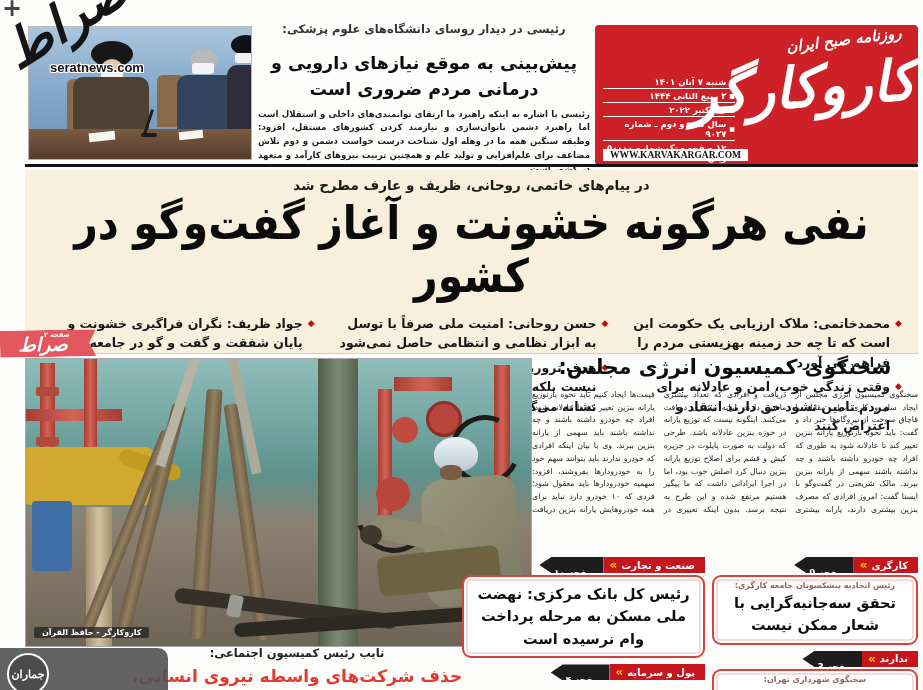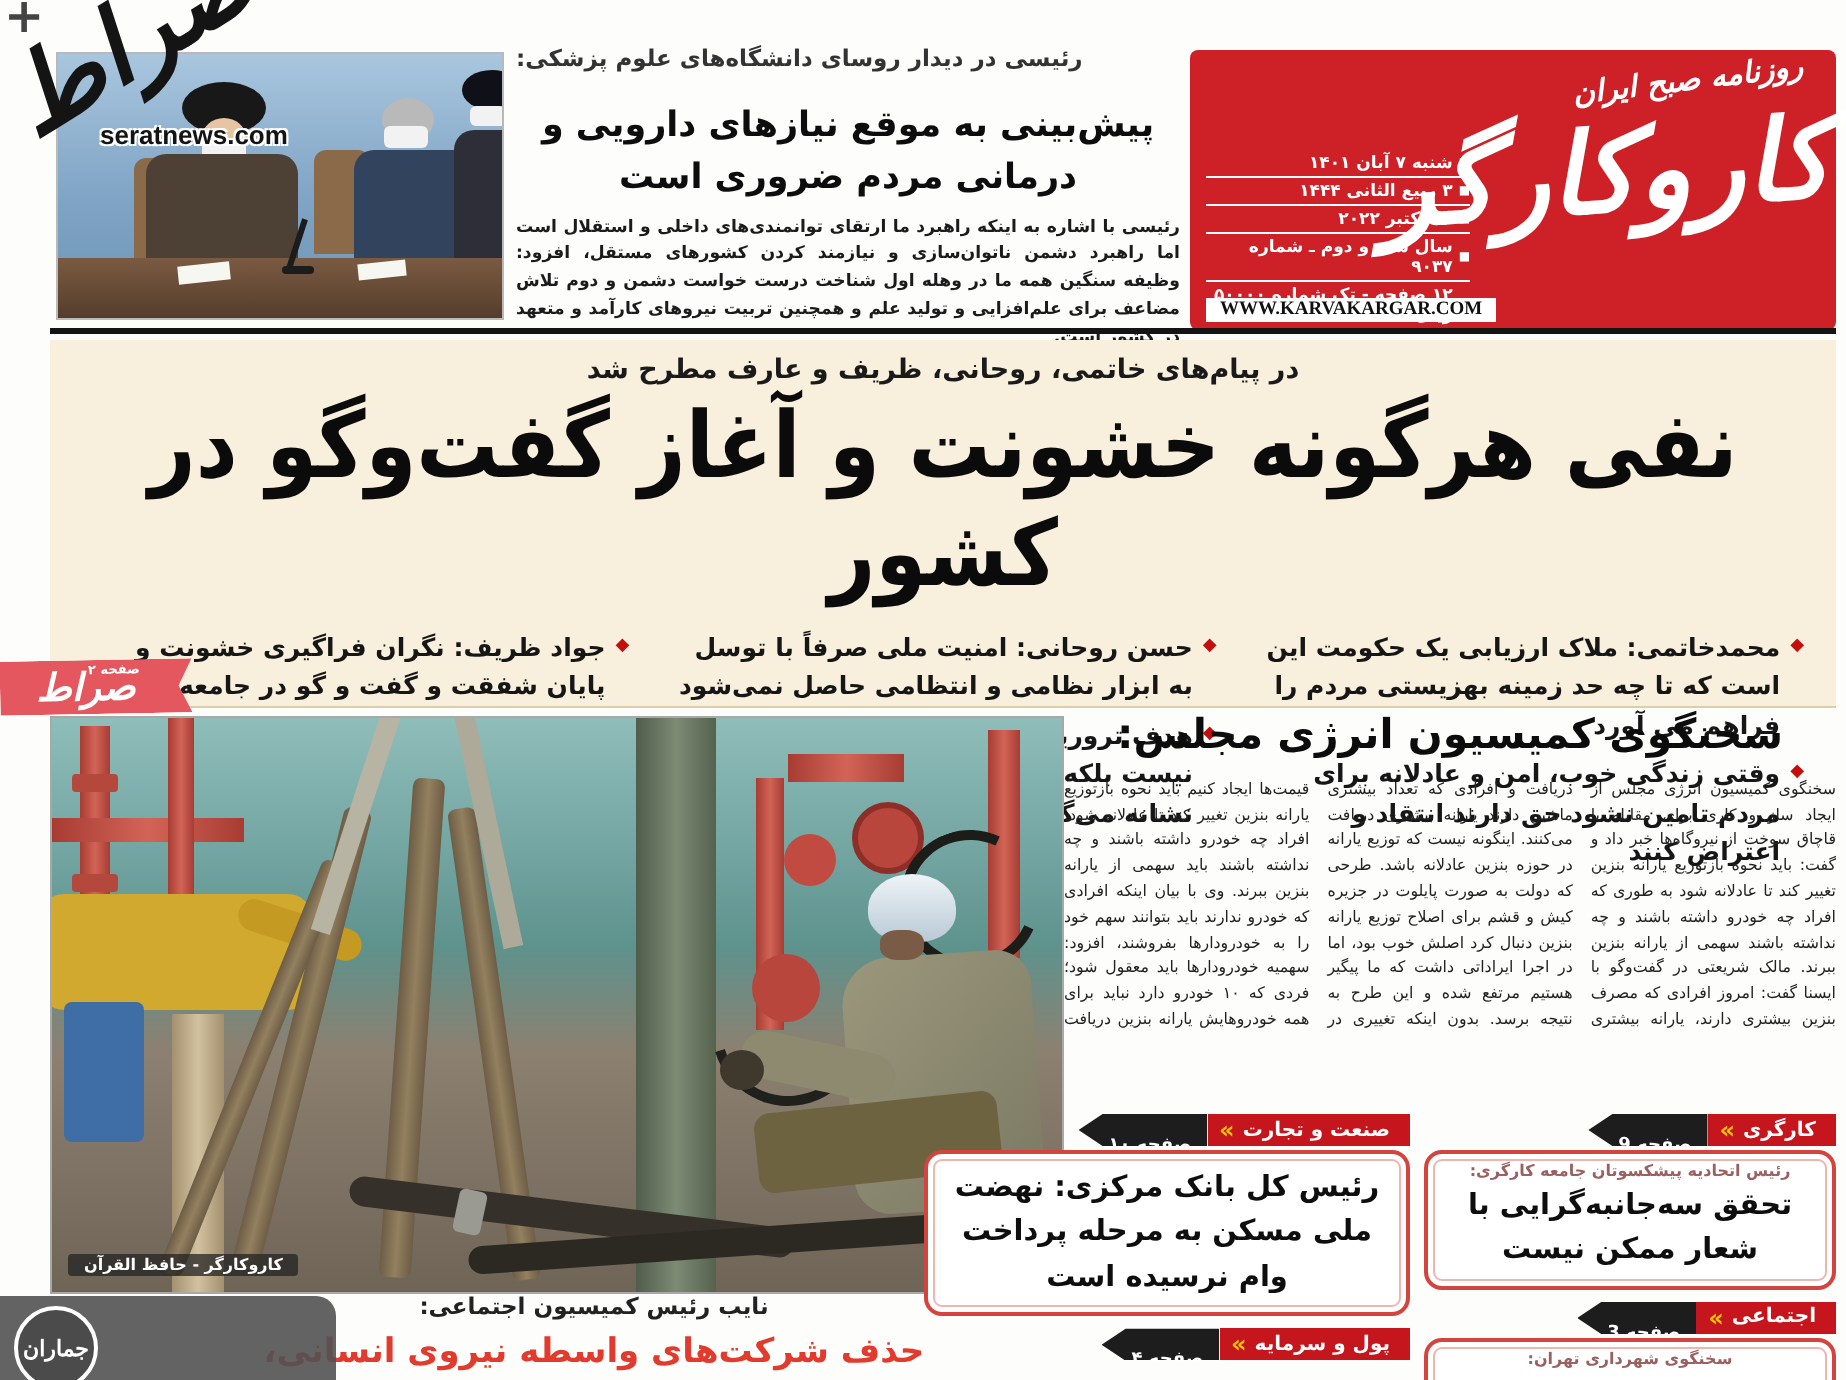--- a/index.html
+++ b/index.html
@@ -40,21 +40,21 @@
   .tp-desk{position:absolute;bottom:0;left:0;right:0;height:30px;background:linear-gradient(180deg,#7a5a42,#553d2c);}
   .tp-chair{position:absolute;background:#8a6a48;border-radius:6px 6px 0 0;}
   .tp-fig{position:absolute;border-radius:10px 10px 0 0;}
   .tp-head{position:absolute;border-radius:50%;}
   .tp-mask{position:absolute;background:#f2f2f2;border-radius:3px;}
   .tp-paper{position:absolute;background:#f7f7f2;transform:rotate(-6deg);}
   .tp-mic{position:absolute;background:#1c1c1c;}
 
   
   .top-story{left:258px;top:22px;width:332px;}
-  .ts-kicker{text-align:left;font-size:11.5px;font-weight:bold;color:#333;}
+  .ts-kicker{text-align:center;font-size:11.5px;font-weight:bold;color:#333;}
   .ts-headline{text-align:center;font-size:17.5px;font-weight:bold;line-height:1.5;margin-top:14px;color:#0d0d0d;}
   .ts-body{font-size:8.6px;text-align:justify;line-height:1.6;margin-top:5px;color:#222;}
   .ts-body.b1{font-weight:bold;color:#1b1b1b;}
   .ts-cont{font-size:8px;font-weight:bold;text-align:left;margin-top:1px;}
 
   .black-rule{left:25px;top:164px;width:893px;height:3px;background:#141414;}
 
   
   .lead{left:25px;top:170px;width:893px;height:183px;background:#f8f0dd;border-bottom:1px solid #ddcda8;}
   .lead-kicker{text-align:center;font-size:13.5px;font-weight:bold;padding-top:7px;color:#1a1a1a;}
@@ -296,21 +296,21 @@
     </div>
     <div class="tbox">
       <div class="kick">رئیس اتحادیه پیشکسوتان جامعه کارگری:</div>
       <div class="ttl">تحقق سه‌جانبه‌گرایی با شعار ممکن نیست</div>
     </div>
     <div class="tgap"></div>
     <div class="tab">
       <div class="tab-page">صفحه 3</div>
       <div class="tab-sec">
           <span class="chev">«</span>
-          <span>اجتماعی</span>
+          <span>ندارند</span>
         </div>
     </div>
     <div class="tbox">
       <div class="kick">سخنگوی شهرداری تهران:</div>
       <div class="ttl">۲۱ هزار پارک حاشیه‌ای هوشمند در تهران ایجاد می شود</div>
     </div>
   </div>
 
   <div class="abs bottom-story">
     <div class="bs-kicker">نایب رئیس کمیسیون اجتماعی:</div>

